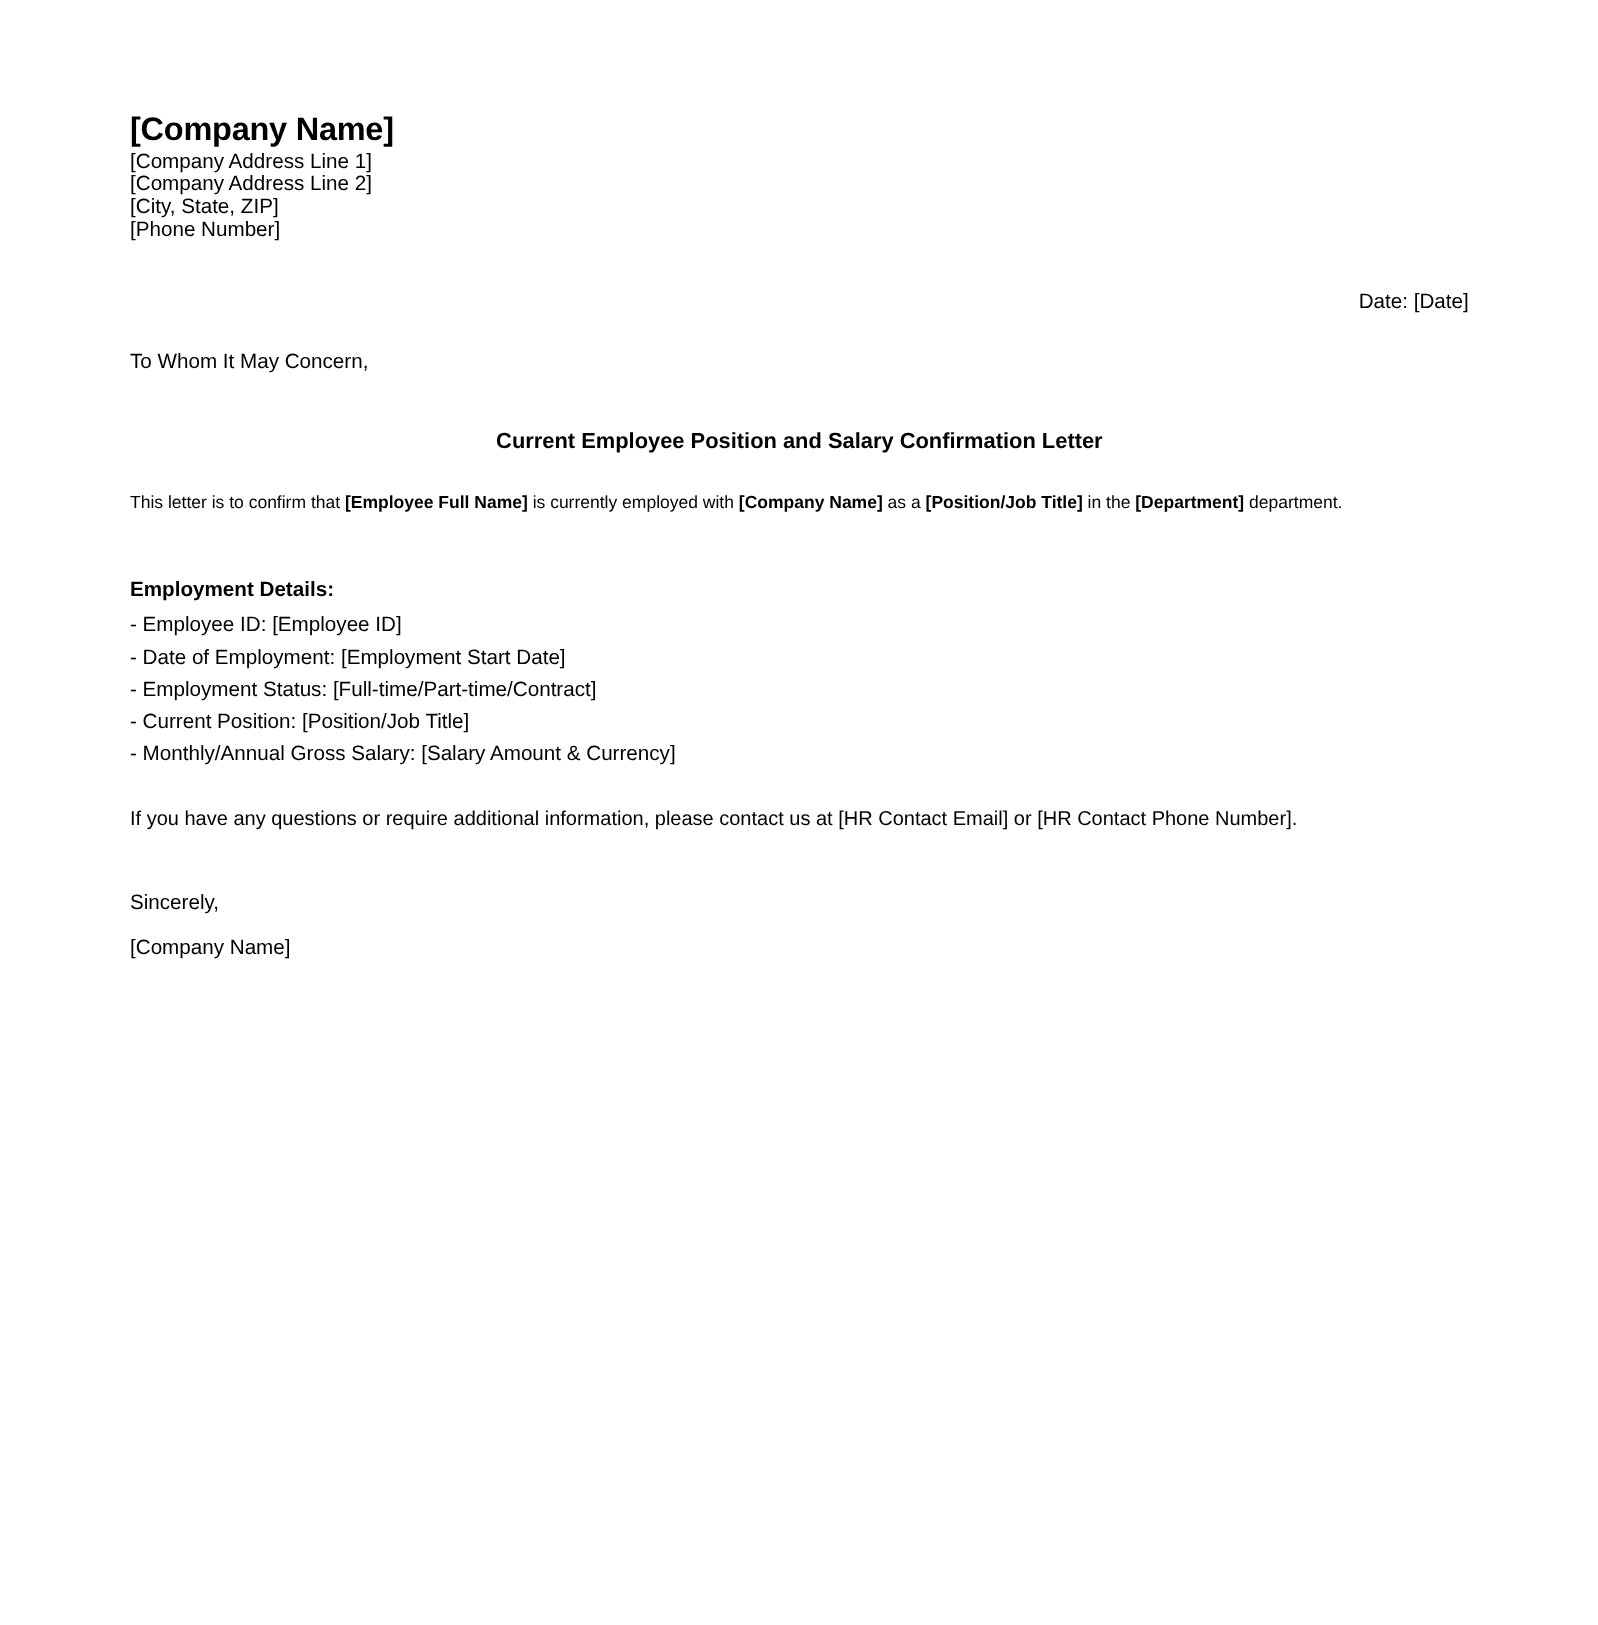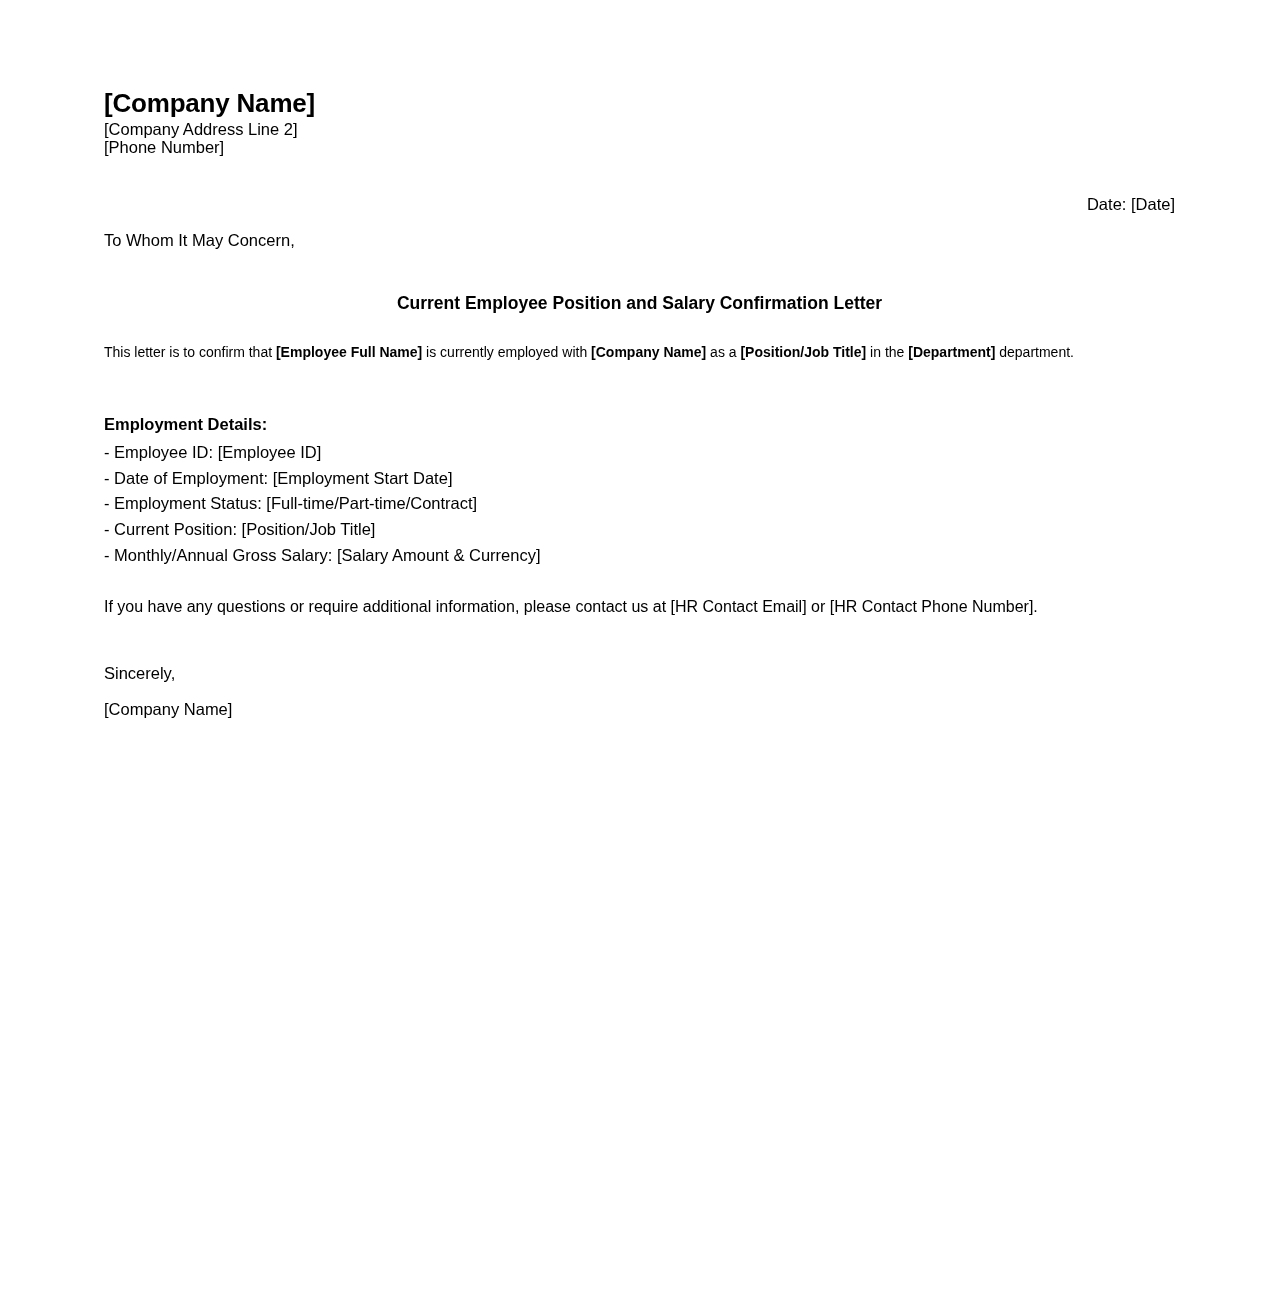--- a/index.html
+++ b/index.html
@@ -51,21 +51,21 @@
   
   .date-row {
     margin-top: 38px;
     text-align: right;
     font-size: 16.5px;
     line-height: 20px;
   }
 
   
   .salutation {
-    margin-top: 16px;
+    margin-top: 28px;
     font-size: 16.5px;
     line-height: 20px;
   }
 
   
   .letter-heading {
     margin-top: 42px;
     text-align: center;
     font-size: 17.5px;
     font-weight: bold;
@@ -122,21 +122,23 @@
   }
 </style>
 </head>
 <body>
 
 <div class="page">
   <div class="content">
 
     <div class="letterhead">
       <div class="company-name">[Company Name]</div>
+      <div class="letterhead-line">[Company Address Line 1]</div>
       <div class="letterhead-line">[Company Address Line 2]</div>
+      <div class="letterhead-line">[City, State, ZIP]</div>
       <div class="letterhead-line">[Phone Number]</div>
     </div>
 
     <div class="date-row">Date: [Date]</div>
 
     <div class="salutation">To Whom It May Concern,</div>
 
     <div class="letter-heading">Current Employee Position and Salary Confirmation Letter</div>
 
     <p class="body-paragraph"><span>This letter is to confirm that </span><b>[Employee Full Name]</b><span> is currently employed with </span><b>[Company Name]</b><span> as a </span><b>[Position/Job Title]</b><span> in the </span><b>[Department]</b><span> department.</span></p>

